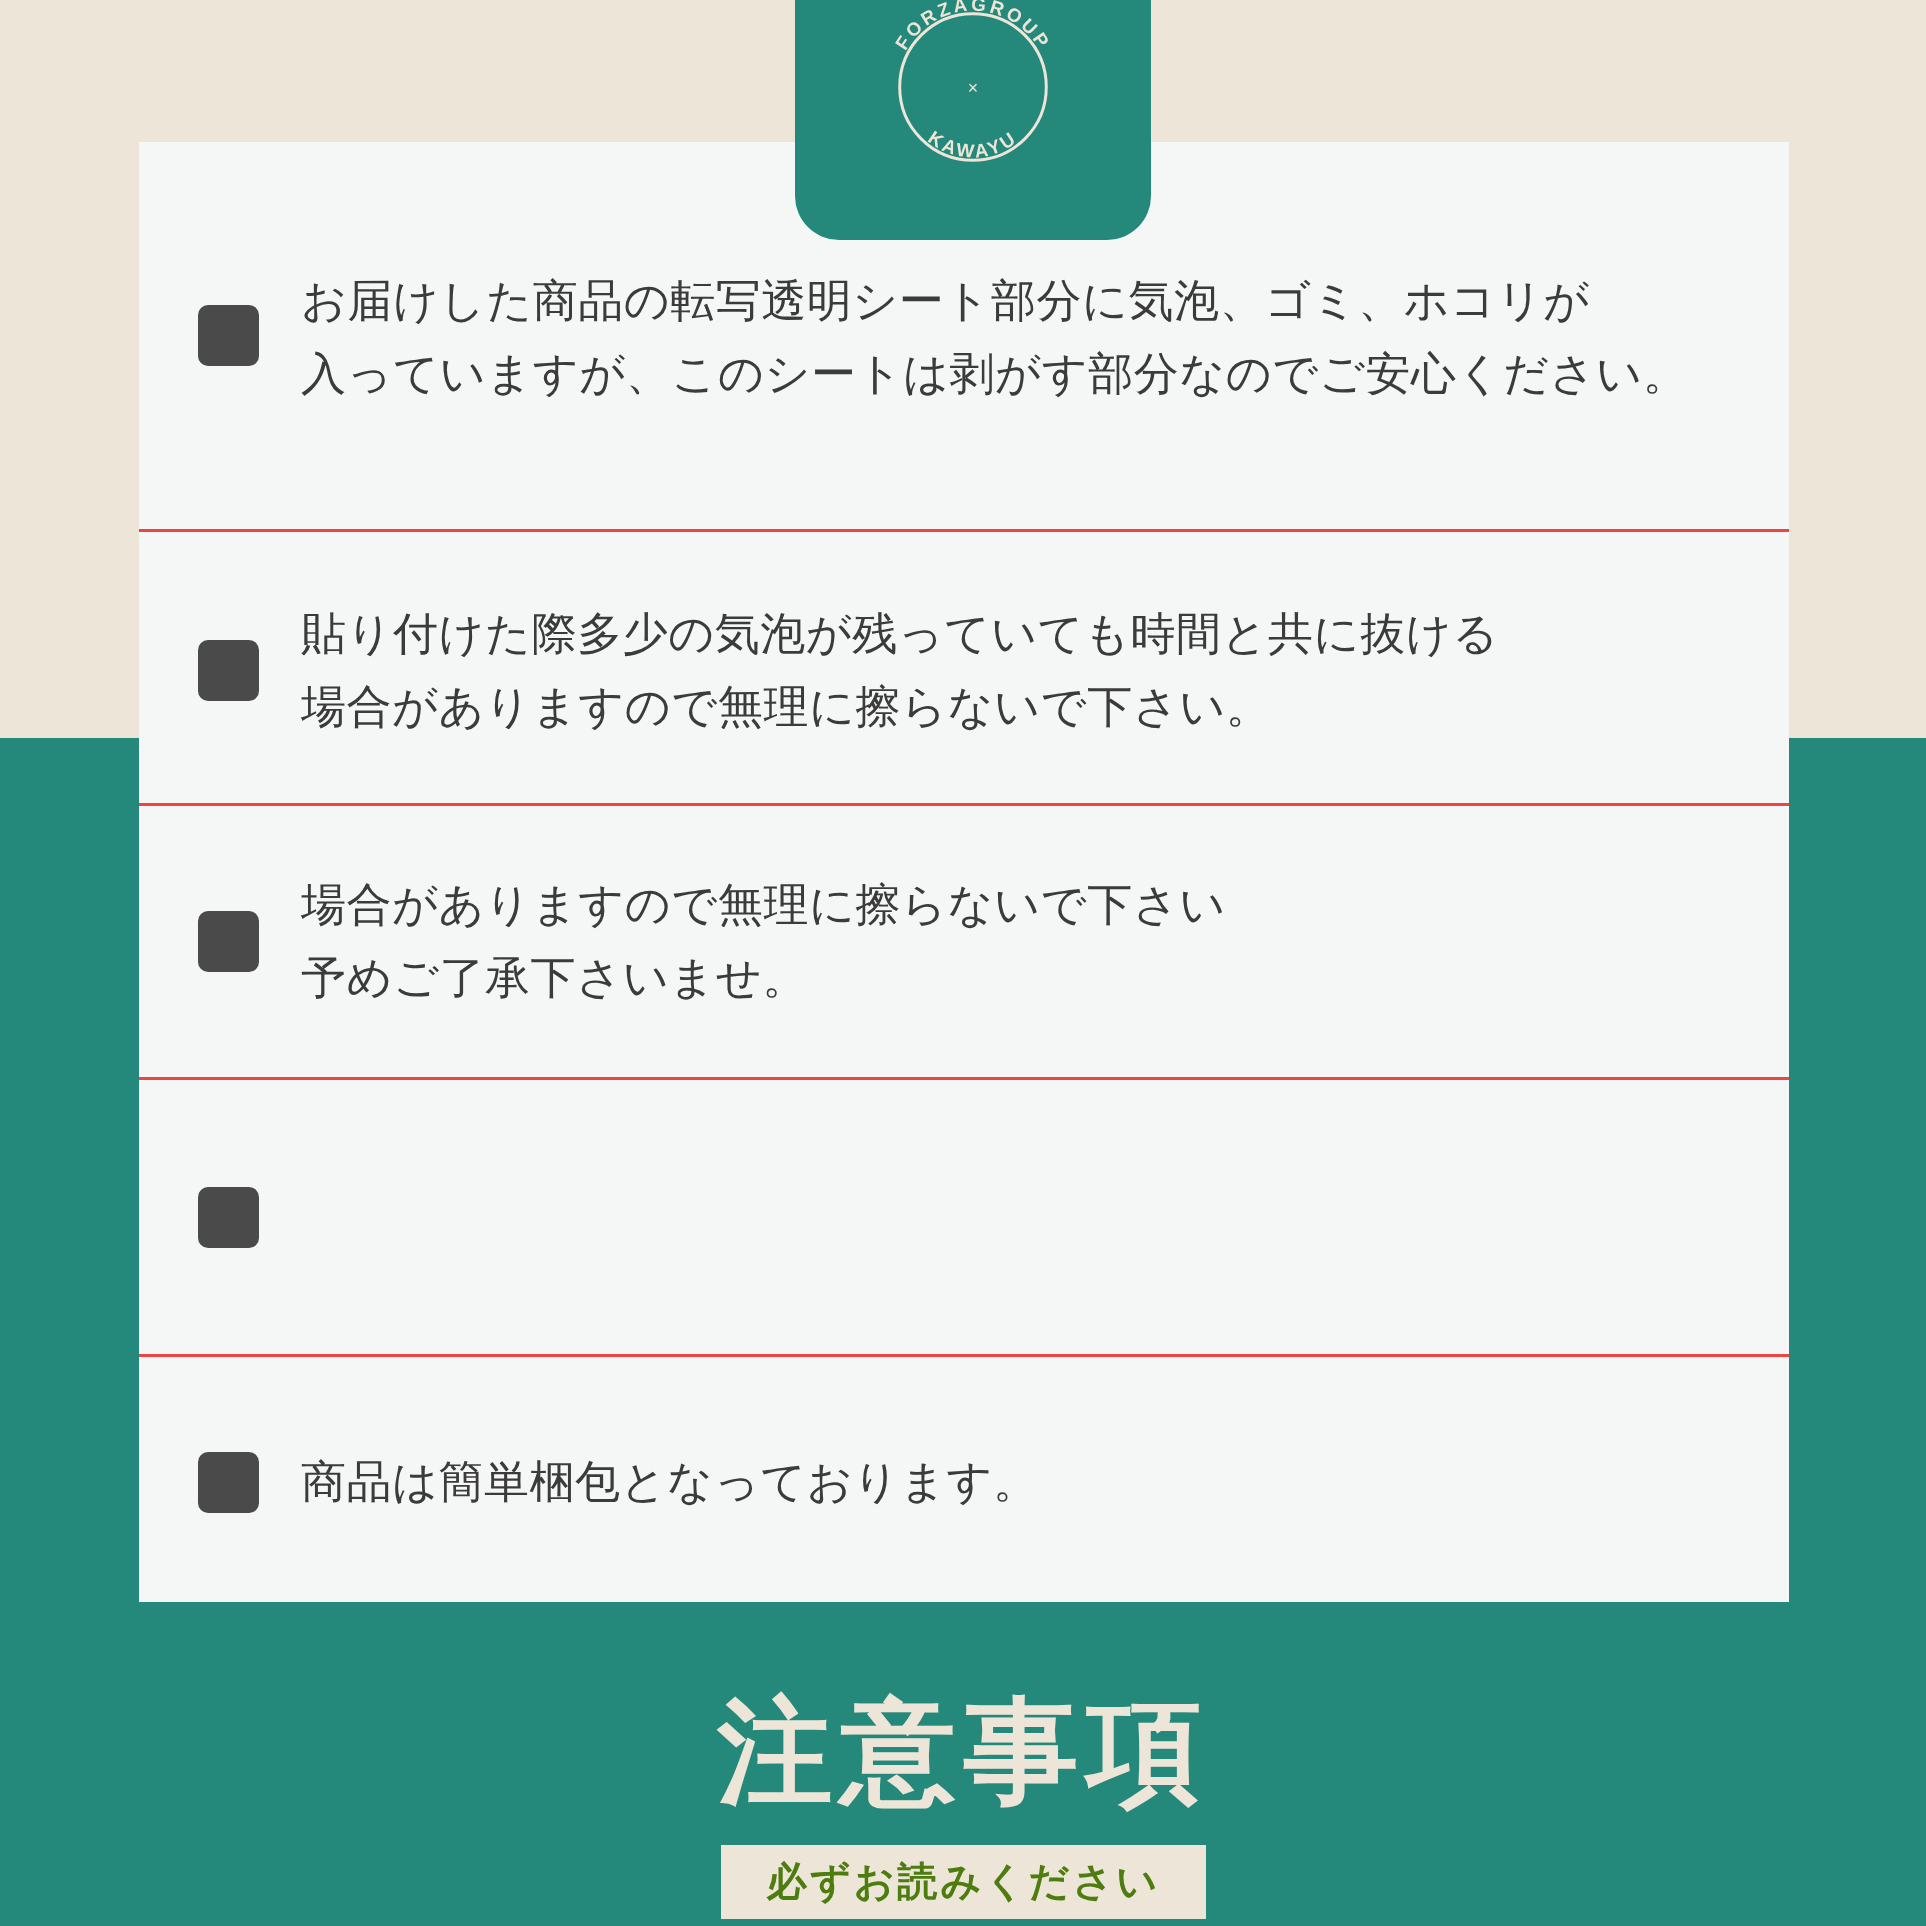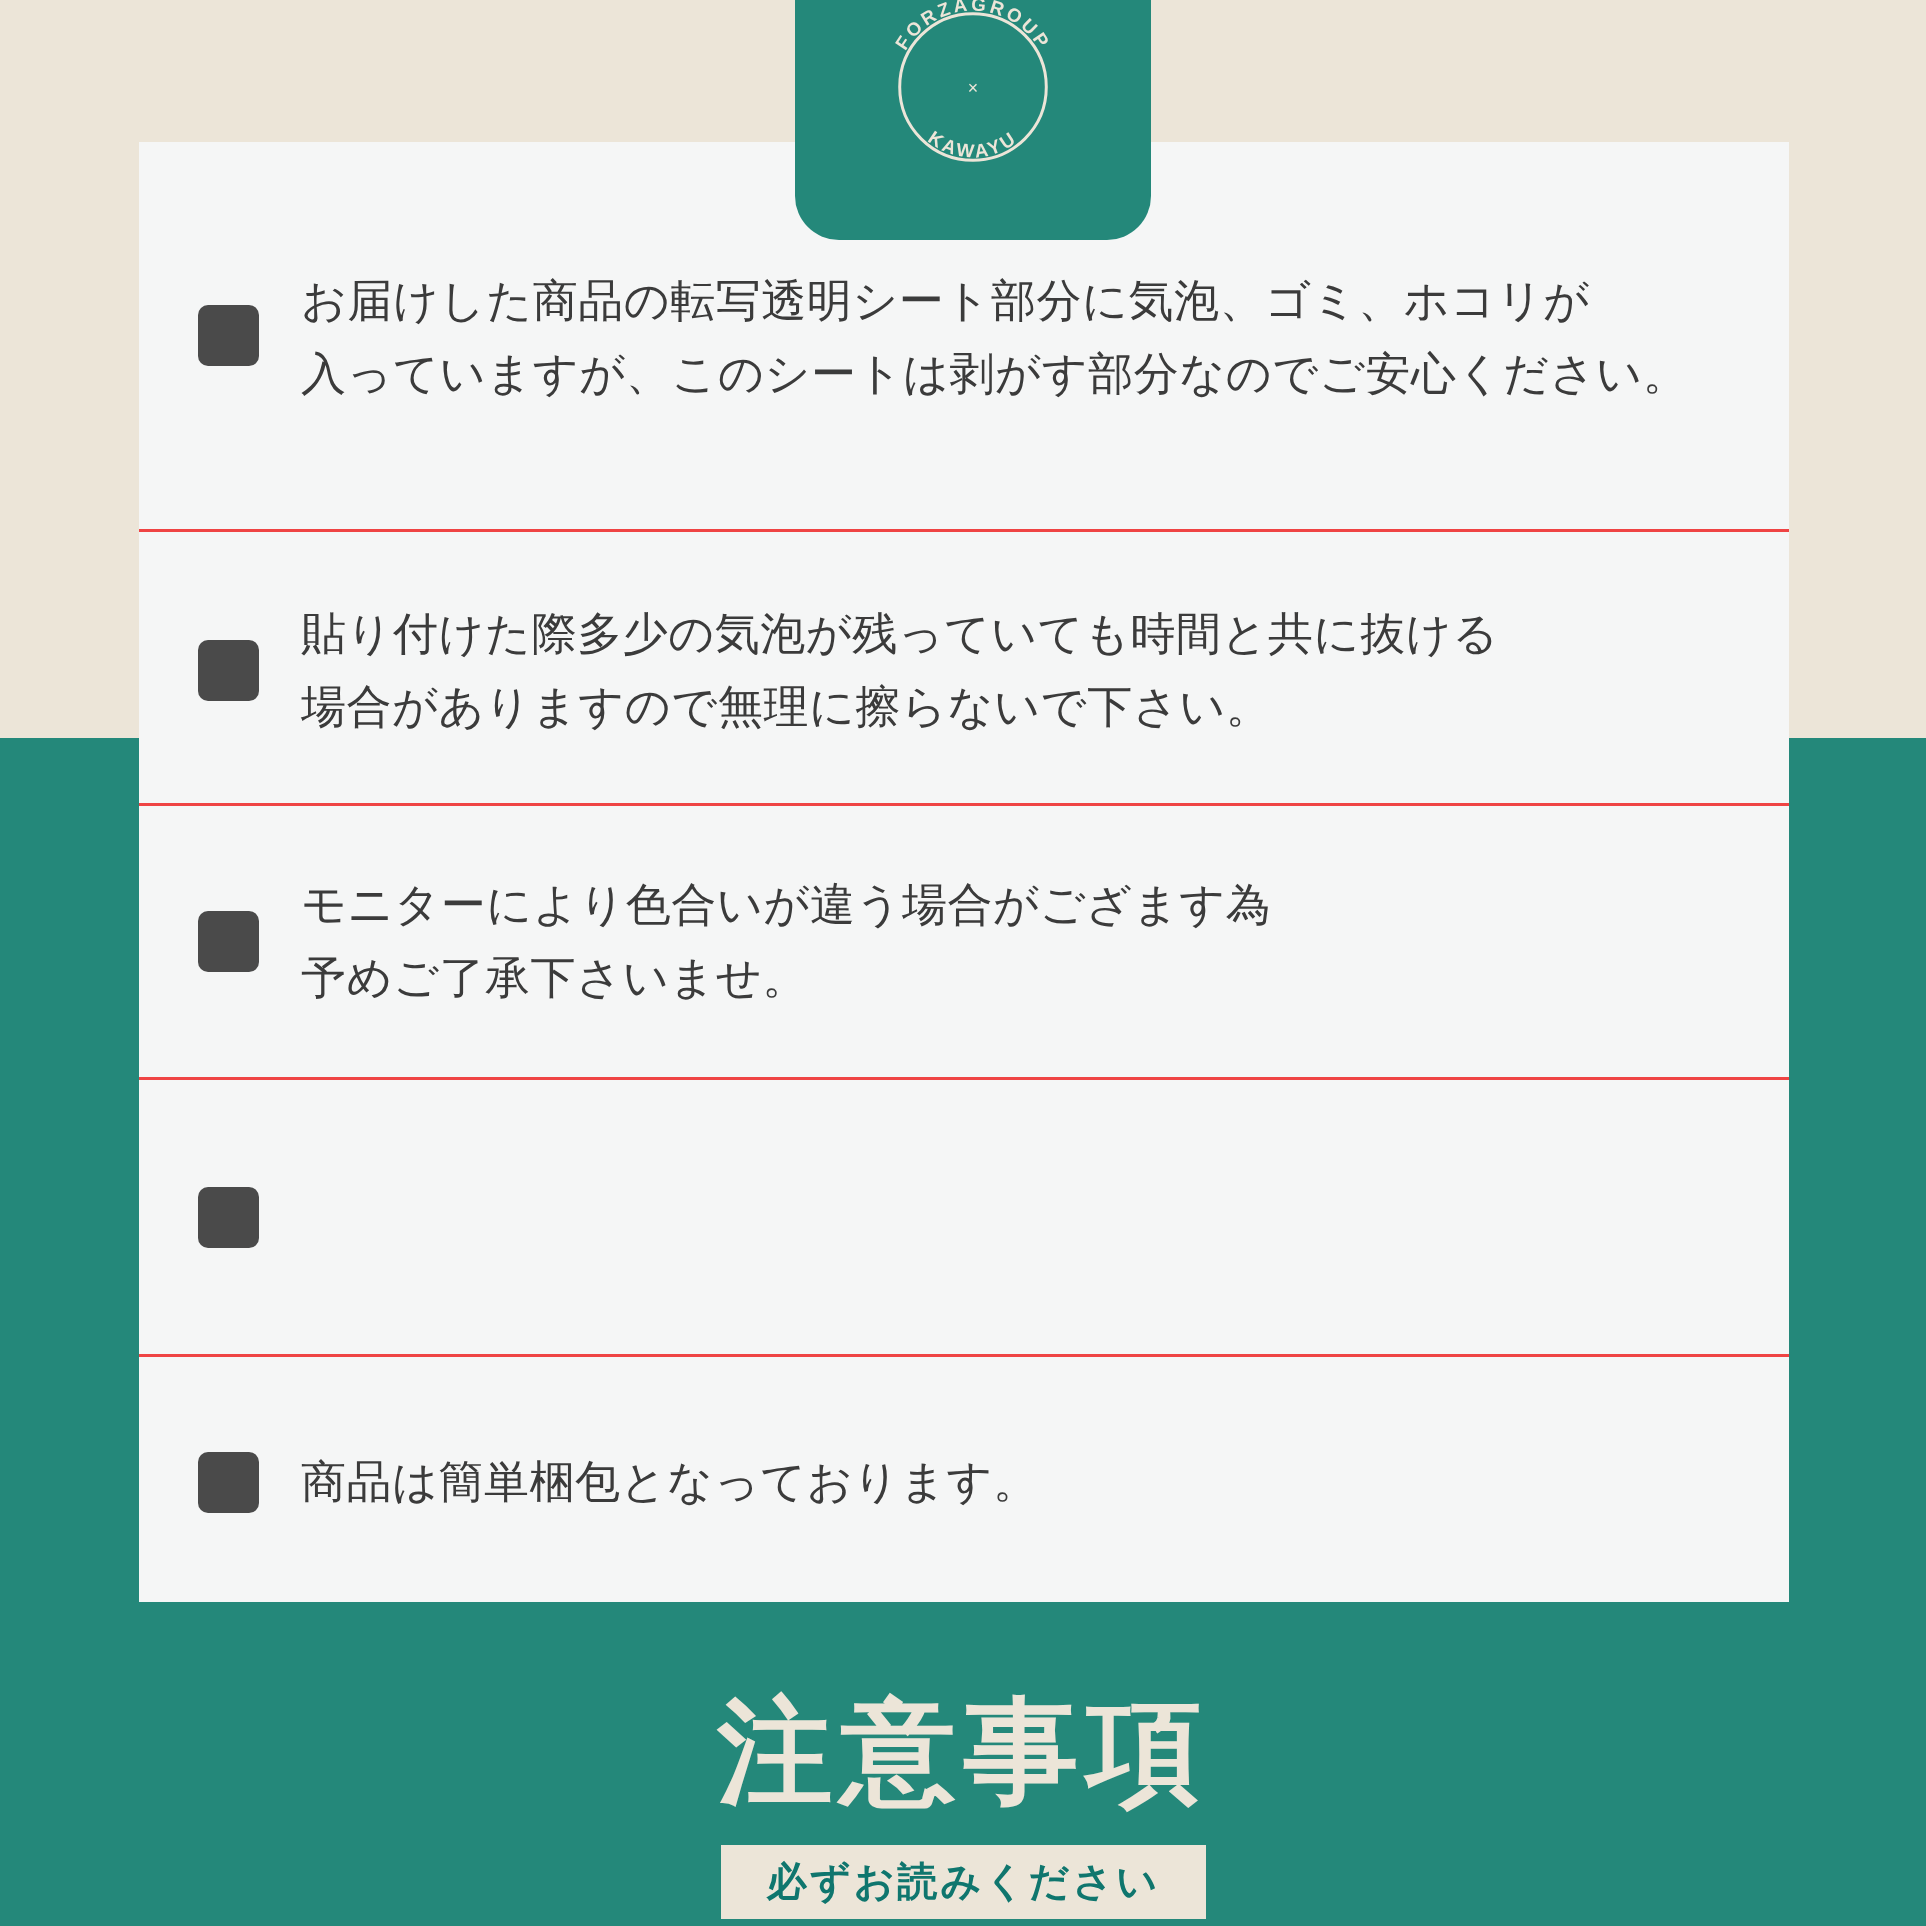--- a/index.html
+++ b/index.html
@@ -117,21 +117,21 @@
   }
   .footer-sub-wrap {
     display: inline-block;
     margin-top: 30px;
     background: #ece5d8;
     padding: 16px 46px 18px 46px;
   }
   .footer-sub {
     font-size: 40px;
     font-weight: 700;
-    color: #0f766e;
+    color: #4d7c0f;
     letter-spacing: 3px;
     line-height: 1;
   }
 </style>
 </head>
 <body>
 
 <div class="page">
 
   <div class="green-bg"></div>
@@ -162,21 +162,21 @@
     </div>
 
     <div class="row row-2">
       <div class="bullet"></div>
       <div class="row-text">貼り付けた際多少の気泡が残っていても時間と共に抜ける
 場合がありますので無理に擦らないで下さい。</div>
     </div>
 
     <div class="row row-3">
       <div class="bullet"></div>
-      <div class="row-text">モニターにより色合いが違う場合がござます為
+      <div class="row-text">場合がありますので無理に擦らないで下さい
 予めご了承下さいませ。</div>
     </div>
 
     <div class="row row-4">
       <div class="bullet"></div>
     </div>
 
     <div class="row row-5">
       <div class="bullet"></div>
       <div class="row-text">商品は簡単梱包となっております。</div>

